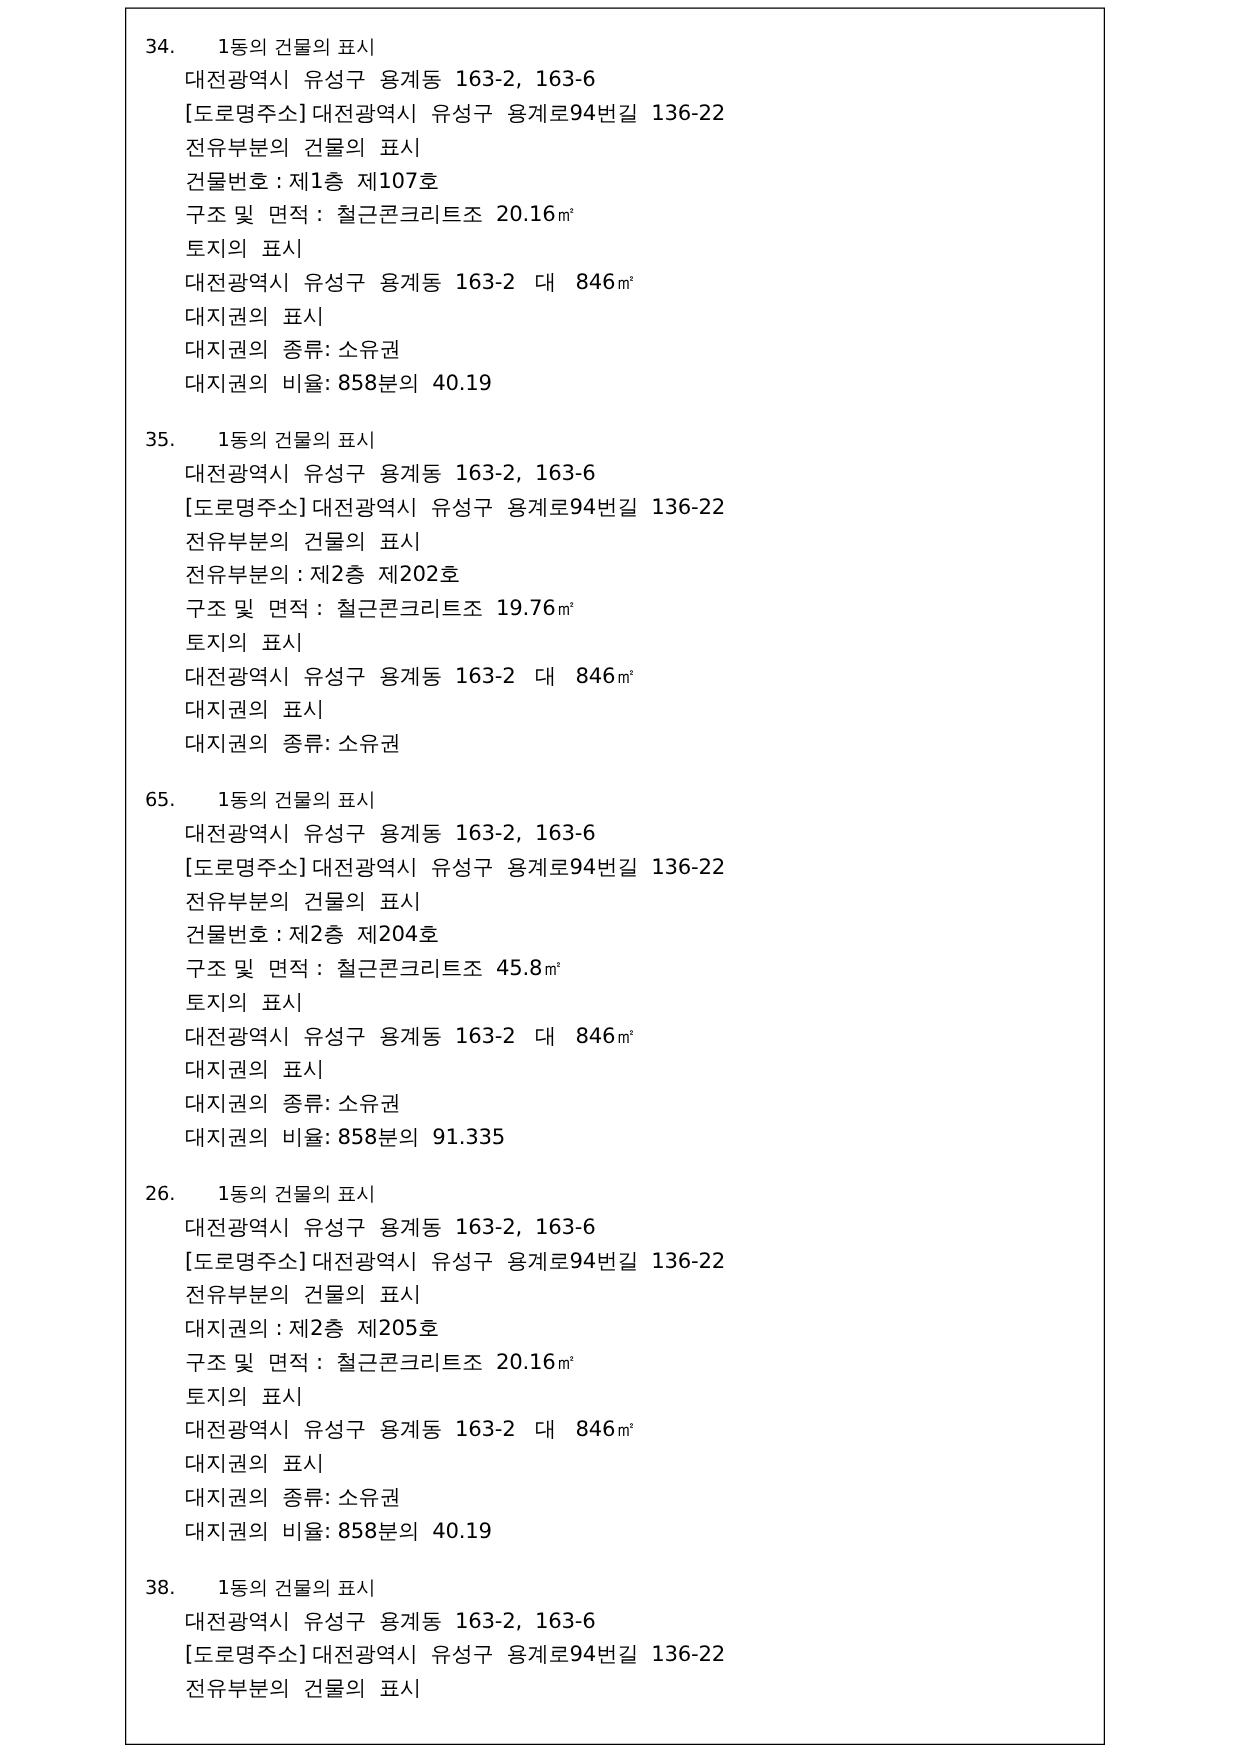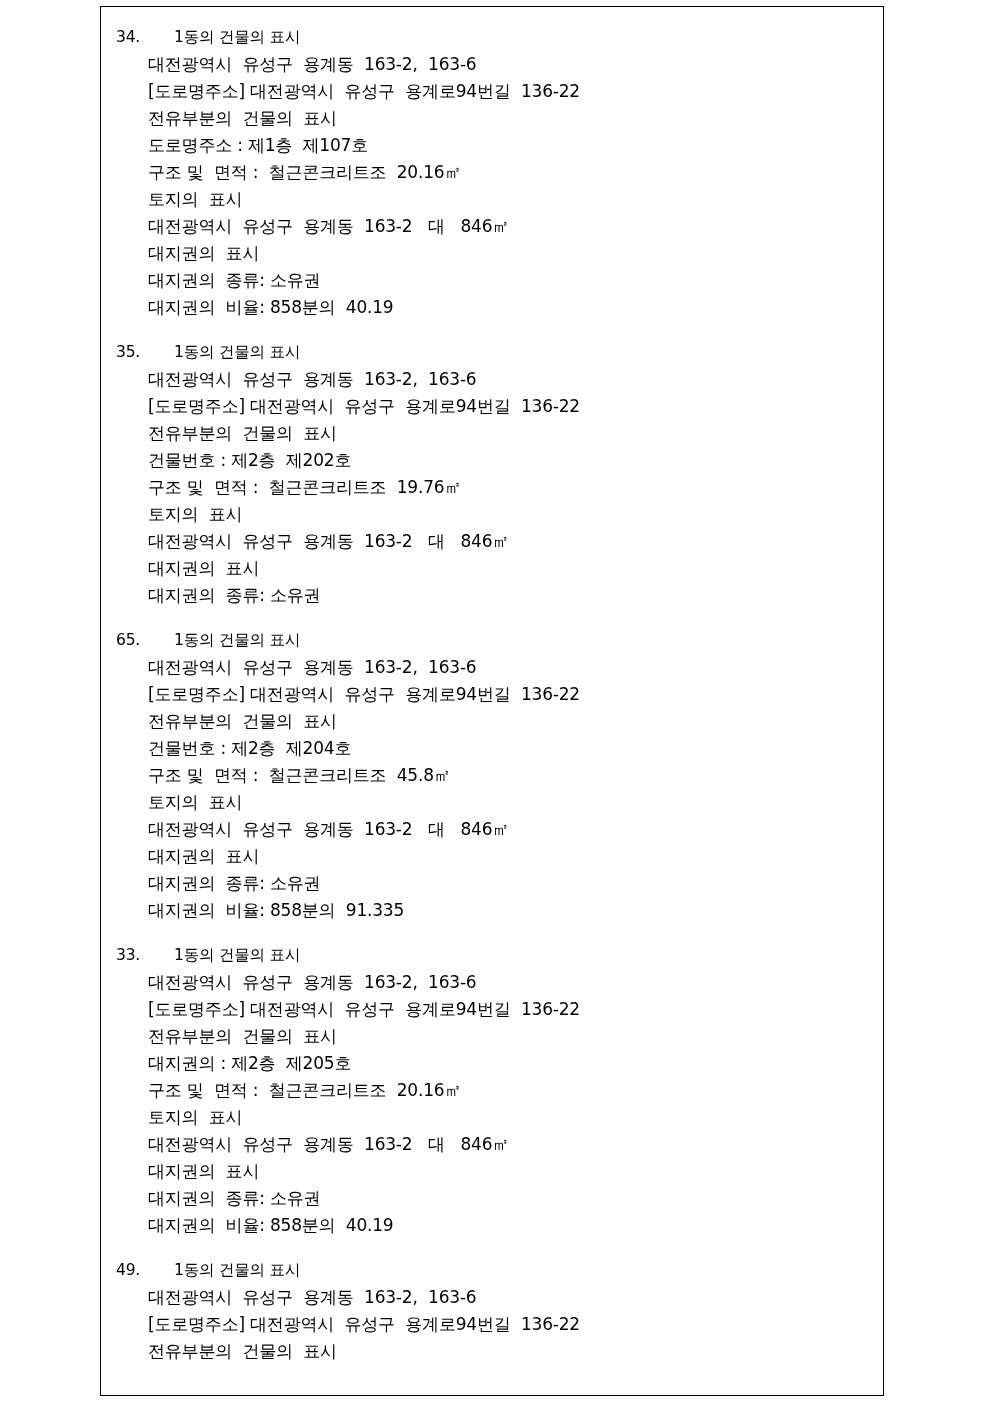--- a/index.html
+++ b/index.html
@@ -82,40 +82,40 @@
 
     <div class="entry">
       <div class="entry-head">
         <span class="entry-num">34.</span>
         <span class="entry-title">1동의 건물의 표시</span>
       </div>
       <div class="entry-lines">
         <div class="line">대전광역시  유성구  용계동  163-2,  163-6</div>
         <div class="line">[도로명주소] 대전광역시  유성구  용계로94번길  136-22</div>
         <div class="line">전유부분의  건물의  표시</div>
-        <div class="line">도로명주소 : 제1층  제107호</div>
+        <div class="line">건물번호 : 제1층  제107호</div>
         <div class="line">구조 및  면적 :  철근콘크리트조  20.16㎡</div>
         <div class="line">토지의  표시</div>
         <div class="line">대전광역시  유성구  용계동  163-2   대   846㎡</div>
         <div class="line">대지권의  표시</div>
         <div class="line">대지권의  종류: 소유권</div>
         <div class="line">대지권의  비율: 858분의  40.19</div>
       </div>
     </div>
 
     <div class="entry">
       <div class="entry-head">
         <span class="entry-num">35.</span>
         <span class="entry-title">1동의 건물의 표시</span>
       </div>
       <div class="entry-lines">
         <div class="line">대전광역시  유성구  용계동  163-2,  163-6</div>
         <div class="line">[도로명주소] 대전광역시  유성구  용계로94번길  136-22</div>
         <div class="line">전유부분의  건물의  표시</div>
-        <div class="line">건물번호 : 제2층  제202호</div>
+        <div class="line">전유부분의 : 제2층  제202호</div>
         <div class="line">구조 및  면적 :  철근콘크리트조  19.76㎡</div>
         <div class="line">토지의  표시</div>
         <div class="line">대전광역시  유성구  용계동  163-2   대   846㎡</div>
         <div class="line">대지권의  표시</div>
         <div class="line">대지권의  종류: 소유권</div>
       </div>
     </div>
 
     <div class="entry">
       <div class="entry-head">
@@ -131,40 +131,40 @@
         <div class="line">토지의  표시</div>
         <div class="line">대전광역시  유성구  용계동  163-2   대   846㎡</div>
         <div class="line">대지권의  표시</div>
         <div class="line">대지권의  종류: 소유권</div>
         <div class="line">대지권의  비율: 858분의  91.335</div>
       </div>
     </div>
 
     <div class="entry">
       <div class="entry-head">
-        <span class="entry-num">33.</span>
+        <span class="entry-num">26.</span>
         <span class="entry-title">1동의 건물의 표시</span>
       </div>
       <div class="entry-lines">
         <div class="line">대전광역시  유성구  용계동  163-2,  163-6</div>
         <div class="line">[도로명주소] 대전광역시  유성구  용계로94번길  136-22</div>
         <div class="line">전유부분의  건물의  표시</div>
         <div class="line">대지권의 : 제2층  제205호</div>
         <div class="line">구조 및  면적 :  철근콘크리트조  20.16㎡</div>
         <div class="line">토지의  표시</div>
         <div class="line">대전광역시  유성구  용계동  163-2   대   846㎡</div>
         <div class="line">대지권의  표시</div>
         <div class="line">대지권의  종류: 소유권</div>
         <div class="line">대지권의  비율: 858분의  40.19</div>
       </div>
     </div>
 
     <div class="entry">
       <div class="entry-head">
-        <span class="entry-num">49.</span>
+        <span class="entry-num">38.</span>
         <span class="entry-title">1동의 건물의 표시</span>
       </div>
       <div class="entry-lines">
         <div class="line">대전광역시  유성구  용계동  163-2,  163-6</div>
         <div class="line">[도로명주소] 대전광역시  유성구  용계로94번길  136-22</div>
         <div class="line">전유부분의  건물의  표시</div>
       </div>
     </div>
 
   </div>

